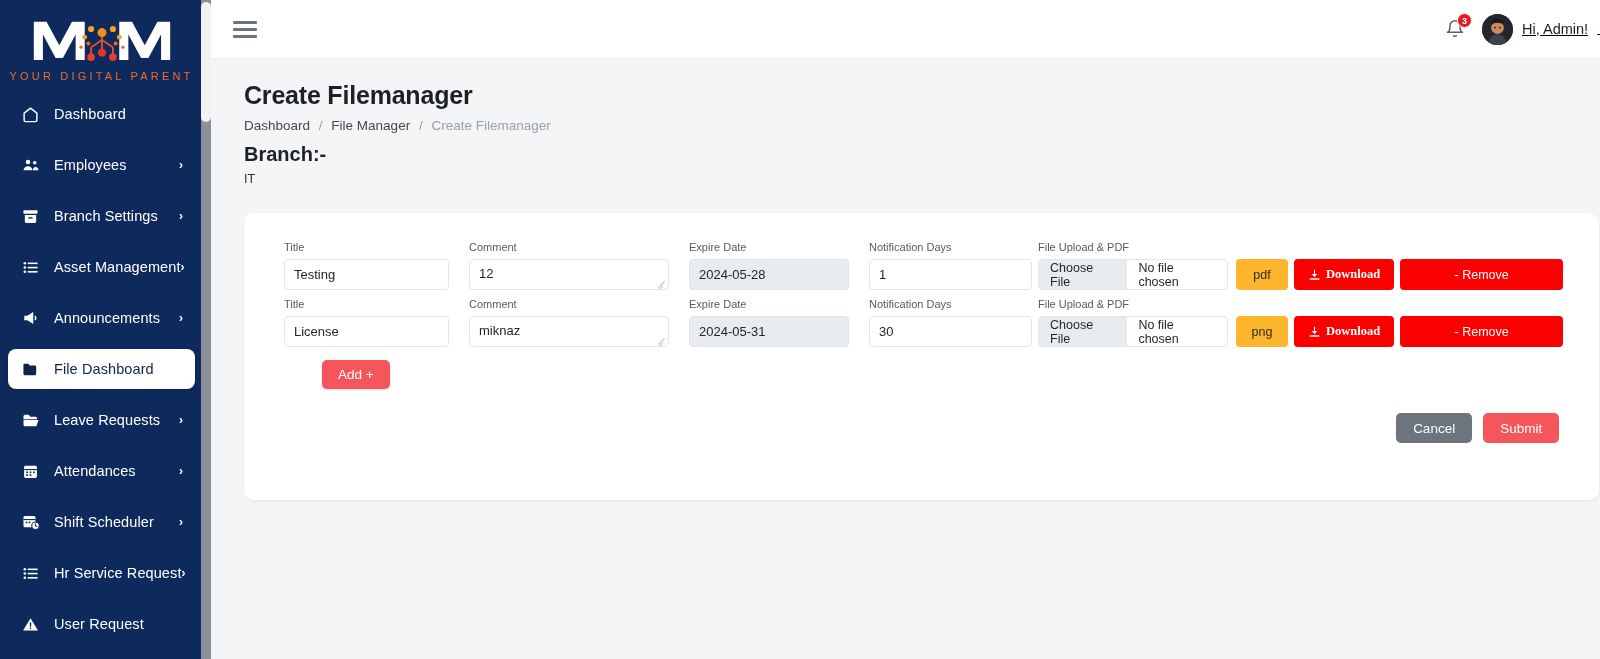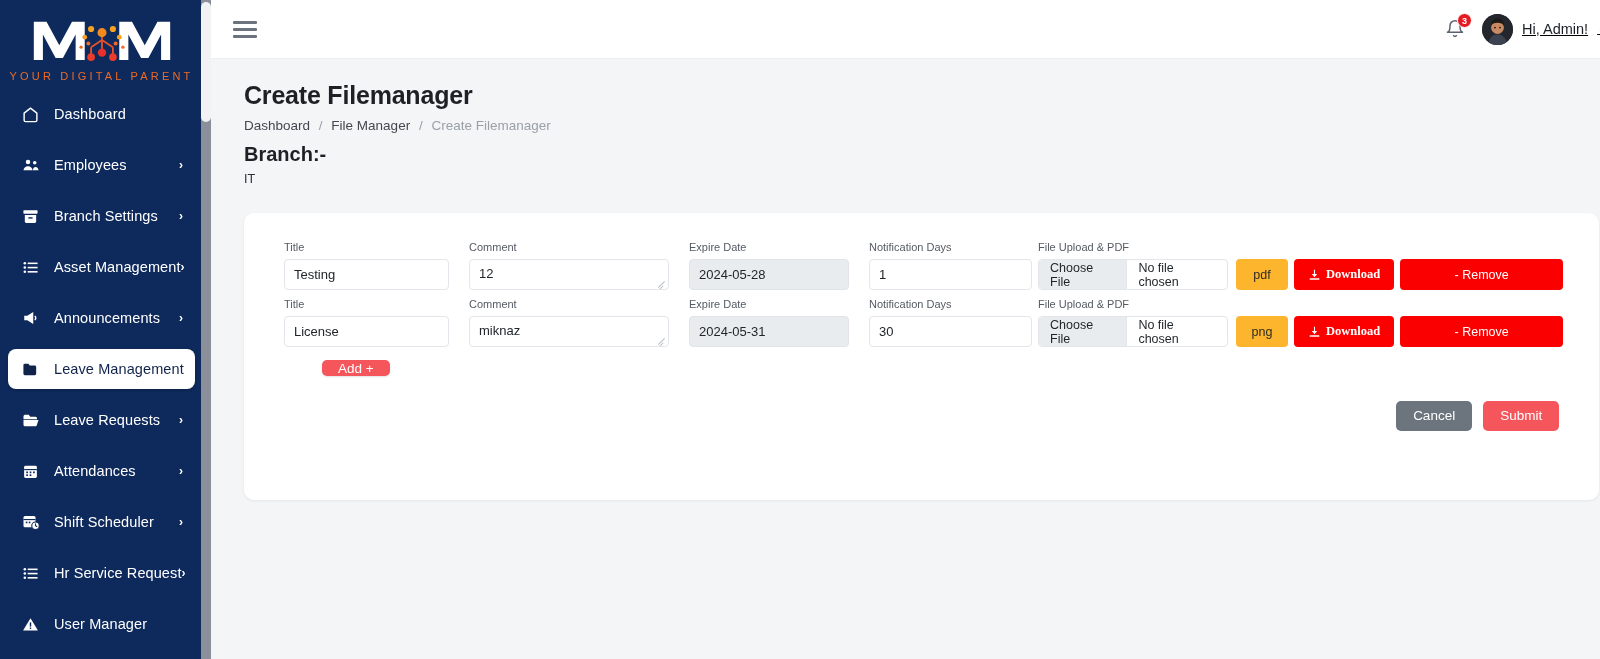--- a/index.html
+++ b/index.html
@@ -177,21 +177,21 @@
   }
   .btn-remove {
     height: 31px; border-radius: 4px; background: #fb0000; color:#fff;
     display:flex; align-items:center; justify-content:center;
     font-size: 12.5px; padding: 0 14px; min-width: 163px;
   }
 
   .btn-add {
     margin-top: 13px; margin-left: 38px;
     background: #f5565c; color:#fff; border:none; border-radius: 5px;
-    height: 16px; padding: 0 16px; font-size: 13.5px; cursor:pointer;
+    height: 29px; padding: 0 16px; font-size: 13.5px; cursor:pointer;
     font-family: "Liberation Sans", sans-serif;
     box-shadow: 0 1px 2px rgba(0,0,0,0.12);
   }
 
   .bottom-actions { display:flex; justify-content:flex-end; gap: 11px; margin-top: 24px; padding-right: 4px; }
   .btn-cancel {
     background:#6c757d; color:#fff; border:none; border-radius:5px;
     height:30px; padding: 0 17px; font-size: 13.5px; cursor:pointer;
     font-family:"Liberation Sans", sans-serif;
   }
@@ -307,21 +307,21 @@
           <span class="label">Announcements</span>
           <span class="caret">›</span>
         </div>
 
         <div class="nav-item active">
           <span class="ico">
             <svg width="17" height="17" viewBox="0 0 24 24" fill="currentColor">
                 <path d="M2 6a2 2 0 0 1 2-2h5l2 2.5h7a2 2 0 0 1 2 2V18a2 2 0 0 1-2 2H4a2 2 0 0 1-2-2z"></path>
               </svg>
           </span>
-          <span class="label">Leave Management</span>
+          <span class="label">File Dashboard</span>
         </div>
 
         <div class="nav-item">
           <span class="ico">
             <svg width="18" height="18" viewBox="0 0 24 24" fill="currentColor">
                 <path d="M2 7a2 2 0 0 1 2-2h5l2 2.5h7a2 2 0 0 1 2 2V11H2z"></path>
                 <path d="M2 12h20l-2.4 7.2a1.5 1.5 0 0 1-1.4 1H4a2 2 0 0 1-2-2z"></path>
               </svg>
           </span>
           <span class="label">Leave Requests</span>
@@ -375,21 +375,21 @@
         </div>
 
         <div class="nav-item">
           <span class="ico">
             <svg width="17" height="17" viewBox="0 0 24 24" fill="currentColor">
                 <path d="M12 3 L22.5 20.5 H1.5 Z"></path>
                 <rect x="11" y="9" width="2" height="6" fill="#0e2a5c"></rect>
                 <rect x="11" y="16.3" width="2" height="2" fill="#0e2a5c"></rect>
               </svg>
           </span>
-          <span class="label">User Manager</span>
+          <span class="label">User Request</span>
         </div>
 
         <div class="nav-item">
           
           
           
         </div>
 
       </nav>
     </div>

